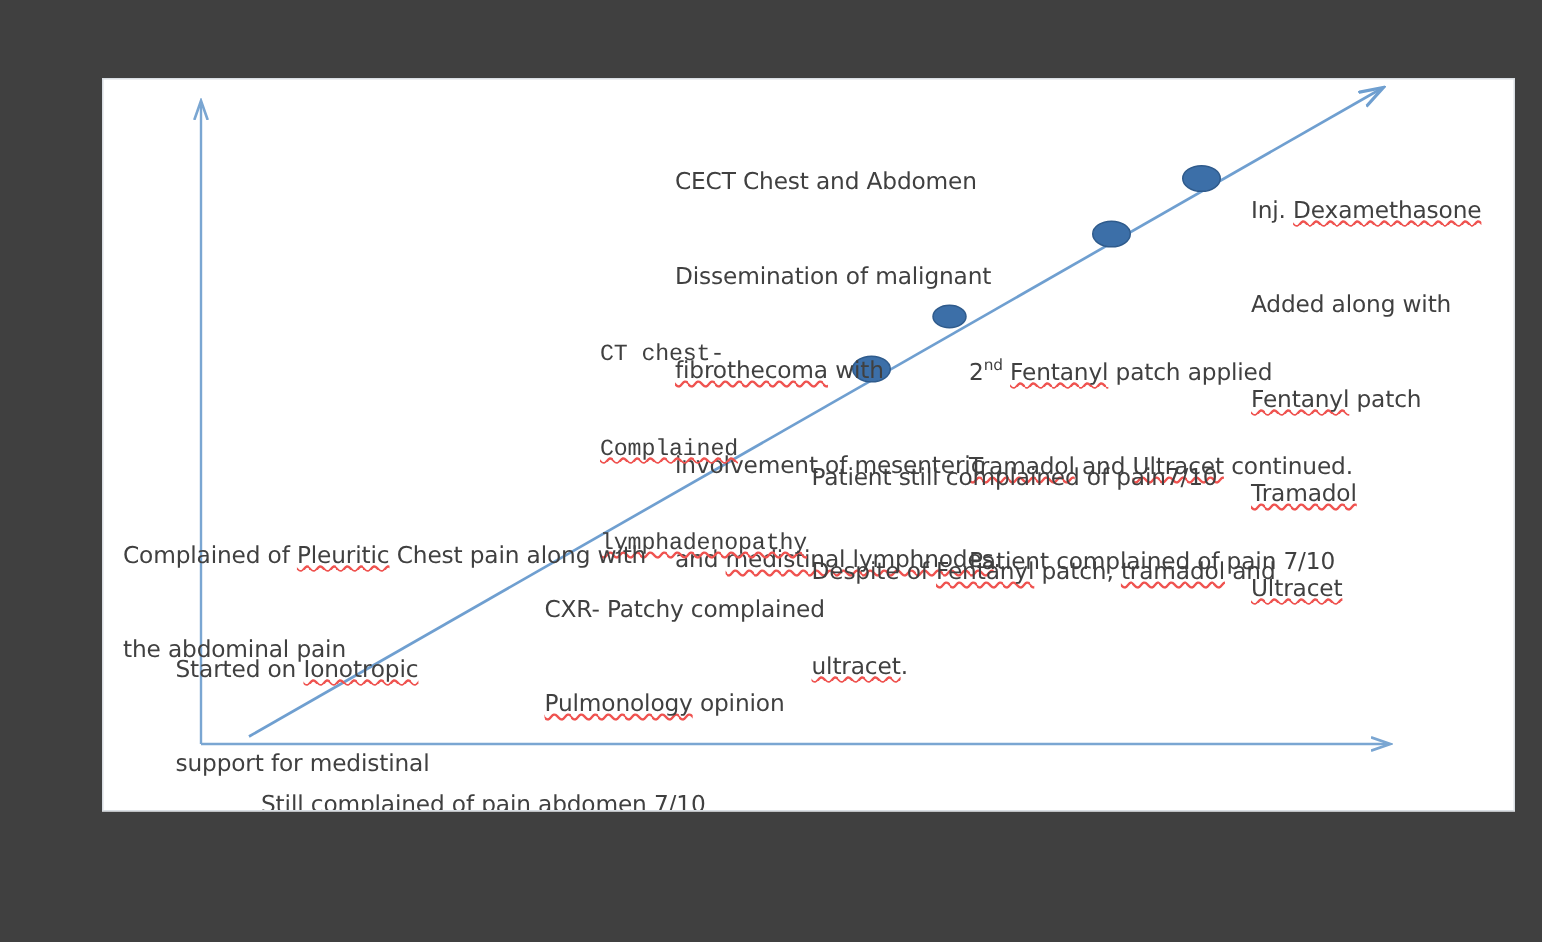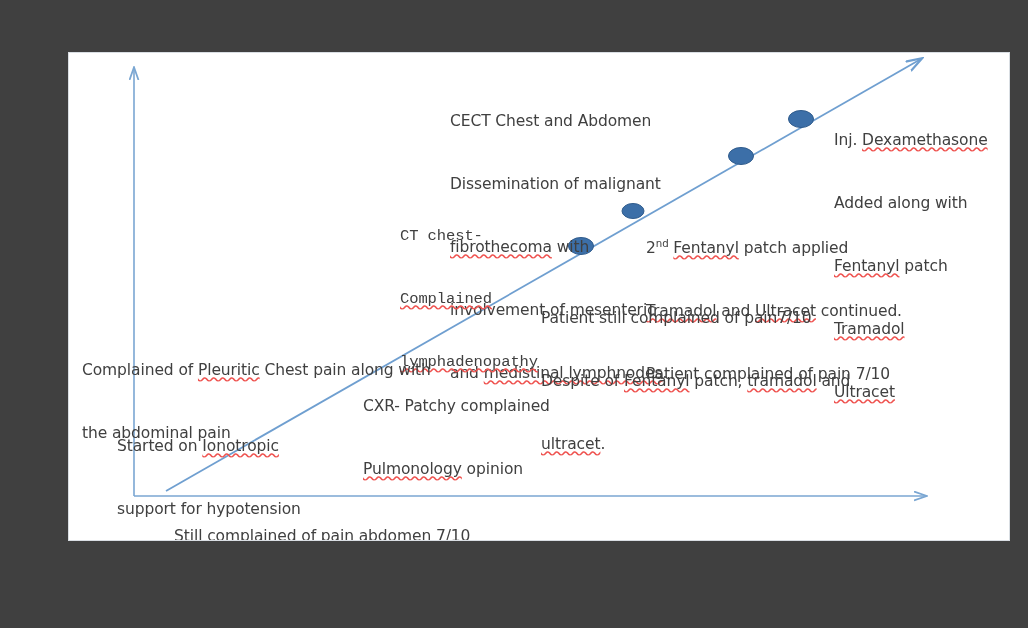--- a/index.html
+++ b/index.html
@@ -140,21 +140,21 @@
     </div>
 
     <div class="note" id="note-pain810">
       <div>CXR- Patchy complained</div>
       <div><span class="sp-err">Pulmonology</span> opinion</div>
       
     </div>
 
     <div class="note" id="note-ionotropic">
       <div>Started on <span class="sp-err">Ionotropic</span></div>
-      <div>support for hypotension</div>
+      <div>support for medistinal</div>
       
     </div>
 
     <div class="note" id="note-abdomen710">
       <div>Still complained of pain abdomen 7/10</div>
     </div>
 
     <div class="note" id="note-postop">
       
     </div>

